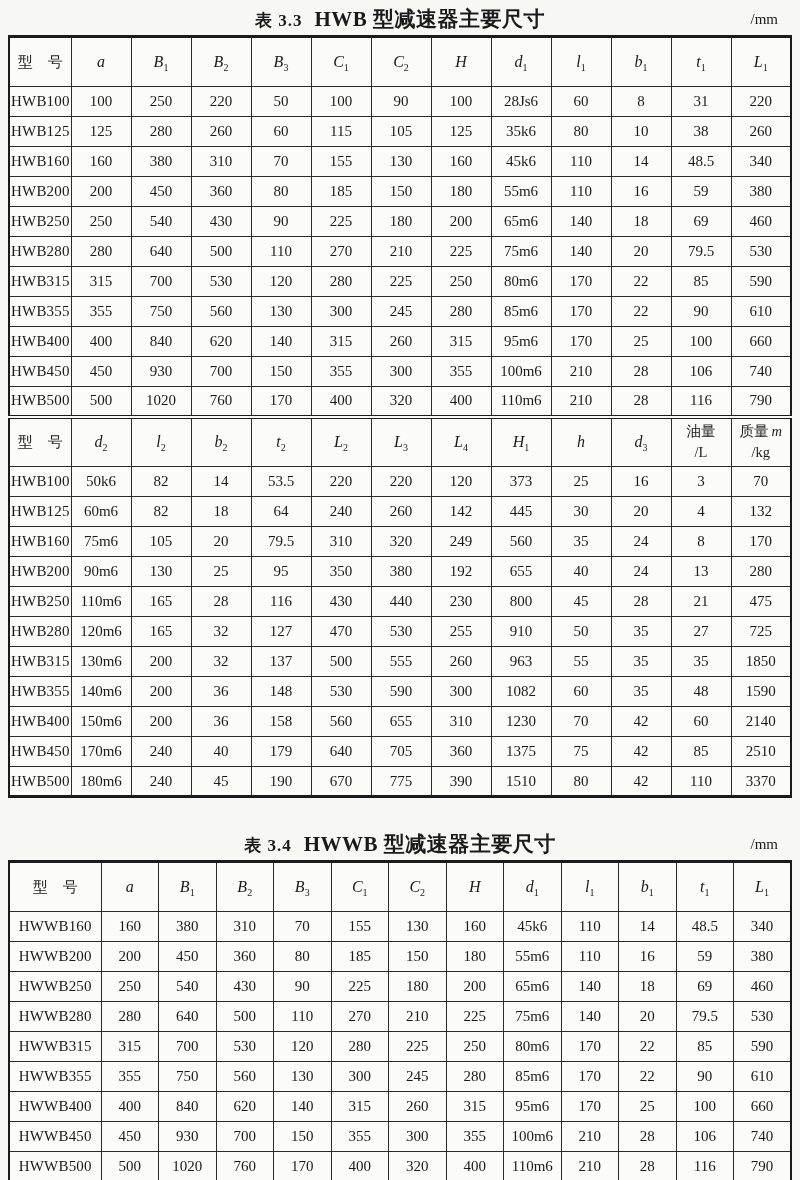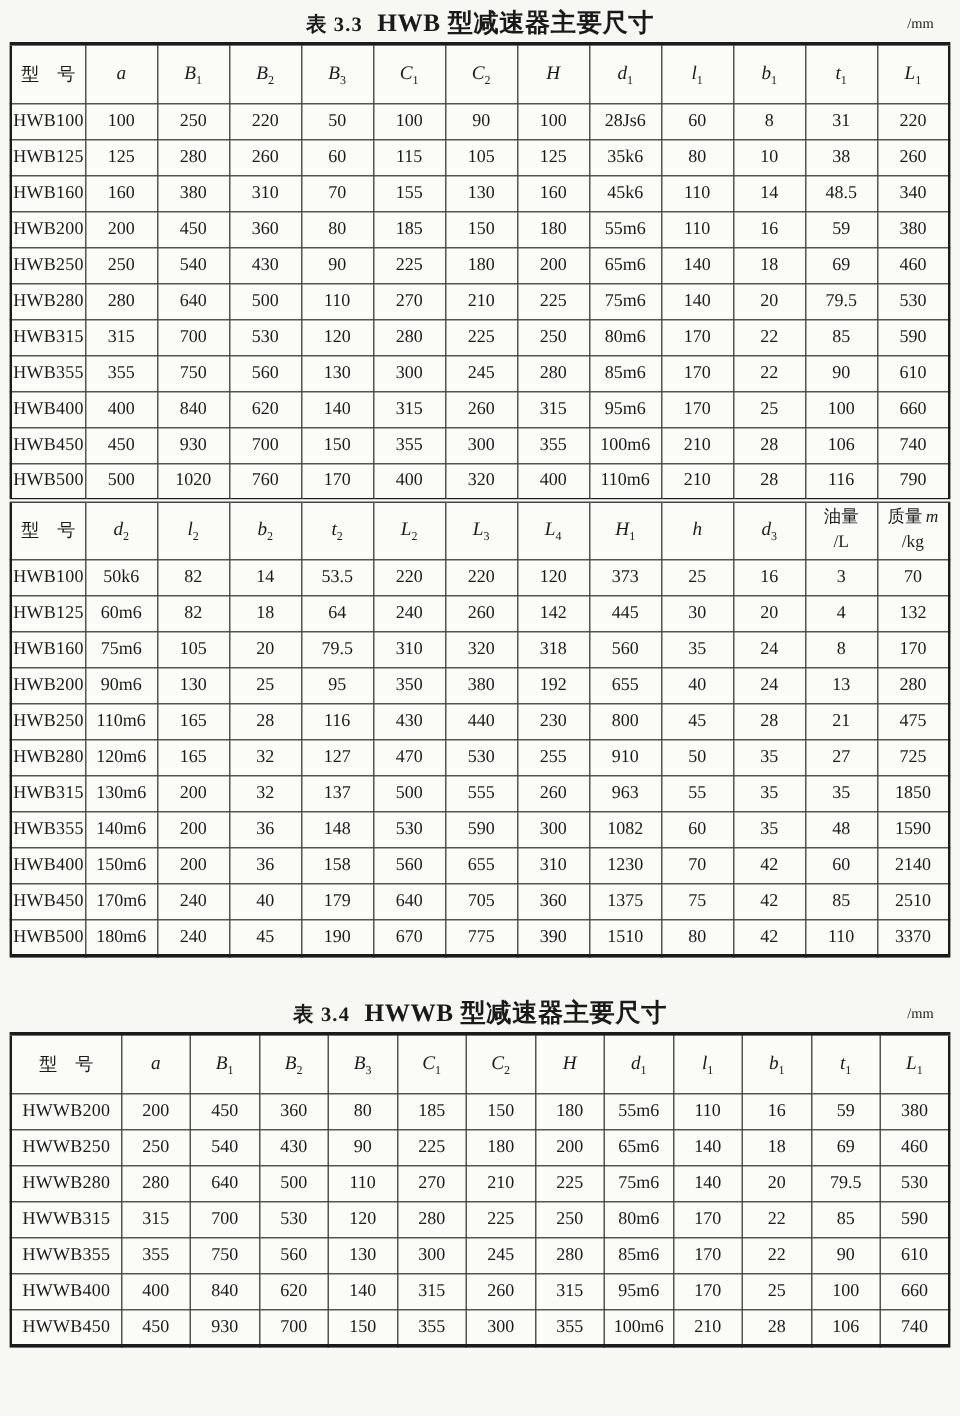--- a/index.html
+++ b/index.html
@@ -28,21 +28,21 @@
   .caption-title {
     font-weight: 700;
     font-size: 21px;
     letter-spacing: 0.5px;
   }
   .unit-label {
     position: absolute;
     right: 14px;
     bottom: 0;
     font-weight: 400;
-    font-size: 12px;
+    font-size: 15px;
   }
   table.dim-table {
     border-collapse: collapse;
     table-layout: fixed;
     width: 784px;
     background: #fbfbf8;
     border: 2px solid #1b1b1b;
     border-top-width: 3px;
     border-bottom-width: 3px;
   }
@@ -348,21 +348,21 @@
           <td class="value-cell">132</td>
         </tr>
         <tr class="data-row">
           <td class="model-cell">HWB160</td>
           <td class="value-cell">75m6</td>
           <td class="value-cell">105</td>
           <td class="value-cell">20</td>
           <td class="value-cell">79.5</td>
           <td class="value-cell">310</td>
           <td class="value-cell">320</td>
-          <td class="value-cell">318</td>
+          <td class="value-cell">249</td>
           <td class="value-cell">560</td>
           <td class="value-cell">35</td>
           <td class="value-cell">24</td>
           <td class="value-cell">8</td>
           <td class="value-cell">170</td>
         </tr>
         <tr class="data-row">
           <td class="model-cell">HWB200</td>
           <td class="value-cell">90m6</td>
           <td class="value-cell">130</td>
@@ -519,20 +519,35 @@
           <td class="header-cell"><i>C</i><sub>1</sub></td>
           <td class="header-cell"><i>C</i><sub>2</sub></td>
           <td class="header-cell"><i>H</i></td>
           <td class="header-cell"><i>d</i><sub>1</sub></td>
           <td class="header-cell"><i>l</i><sub>1</sub></td>
           <td class="header-cell"><i>b</i><sub>1</sub></td>
           <td class="header-cell"><i>t</i><sub>1</sub></td>
           <td class="header-cell"><i>L</i><sub>1</sub></td>
         </tr>
         <tr class="data-row">
+          <td class="model-cell">HWWB160</td>
+          <td class="value-cell">160</td>
+          <td class="value-cell">380</td>
+          <td class="value-cell">310</td>
+          <td class="value-cell">70</td>
+          <td class="value-cell">155</td>
+          <td class="value-cell">130</td>
+          <td class="value-cell">160</td>
+          <td class="value-cell">45k6</td>
+          <td class="value-cell">110</td>
+          <td class="value-cell">14</td>
+          <td class="value-cell">48.5</td>
+          <td class="value-cell">340</td>
+        </tr>
+        <tr class="data-row">
           <td class="model-cell">HWWB200</td>
           <td class="value-cell">200</td>
           <td class="value-cell">450</td>
           <td class="value-cell">360</td>
           <td class="value-cell">80</td>
           <td class="value-cell">185</td>
           <td class="value-cell">150</td>
           <td class="value-cell">180</td>
           <td class="value-cell">55m6</td>
           <td class="value-cell">110</td>
@@ -623,15 +638,30 @@
           <td class="value-cell">150</td>
           <td class="value-cell">355</td>
           <td class="value-cell">300</td>
           <td class="value-cell">355</td>
           <td class="value-cell">100m6</td>
           <td class="value-cell">210</td>
           <td class="value-cell">28</td>
           <td class="value-cell">106</td>
           <td class="value-cell">740</td>
         </tr>
+        <tr class="data-row">
+          <td class="model-cell">HWWB500</td>
+          <td class="value-cell">500</td>
+          <td class="value-cell">1020</td>
+          <td class="value-cell">760</td>
+          <td class="value-cell">170</td>
+          <td class="value-cell">400</td>
+          <td class="value-cell">320</td>
+          <td class="value-cell">400</td>
+          <td class="value-cell">110m6</td>
+          <td class="value-cell">210</td>
+          <td class="value-cell">28</td>
+          <td class="value-cell">116</td>
+          <td class="value-cell">790</td>
+        </tr>
       </tbody>
     </table>
 </section>
 
 </body></html>

